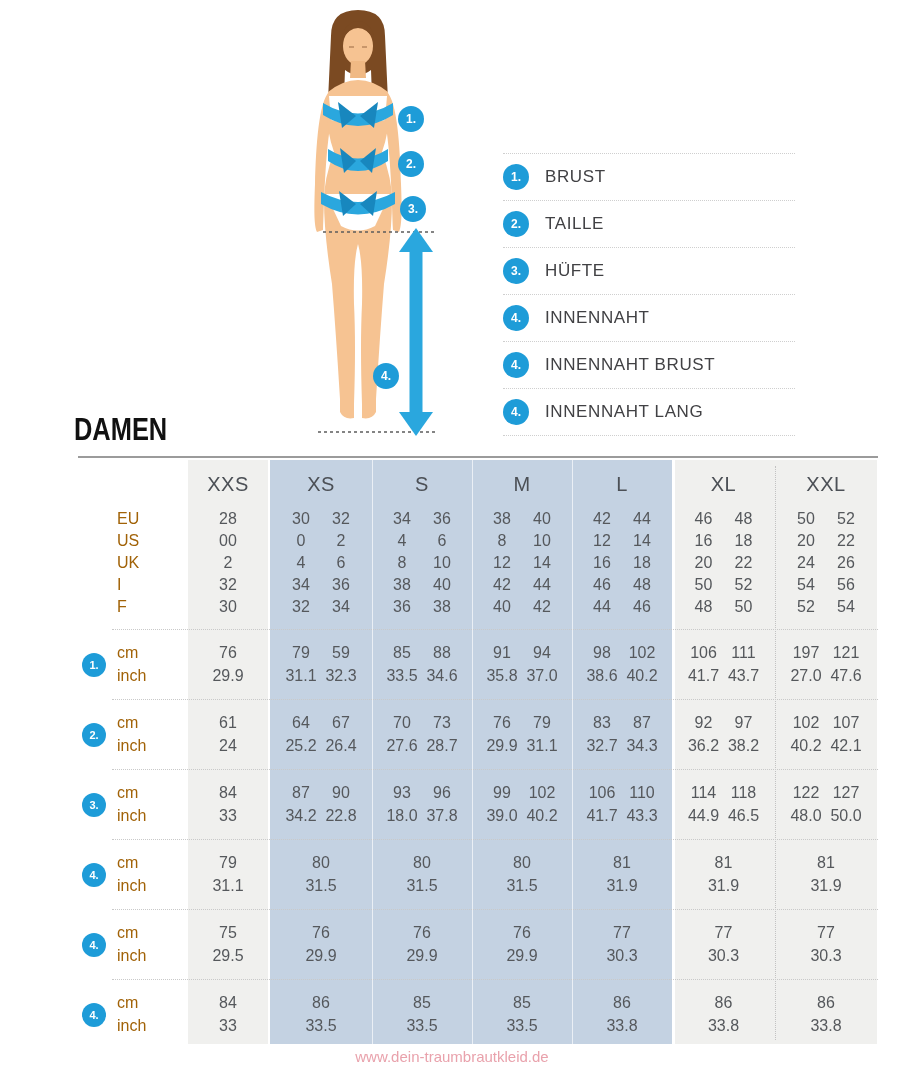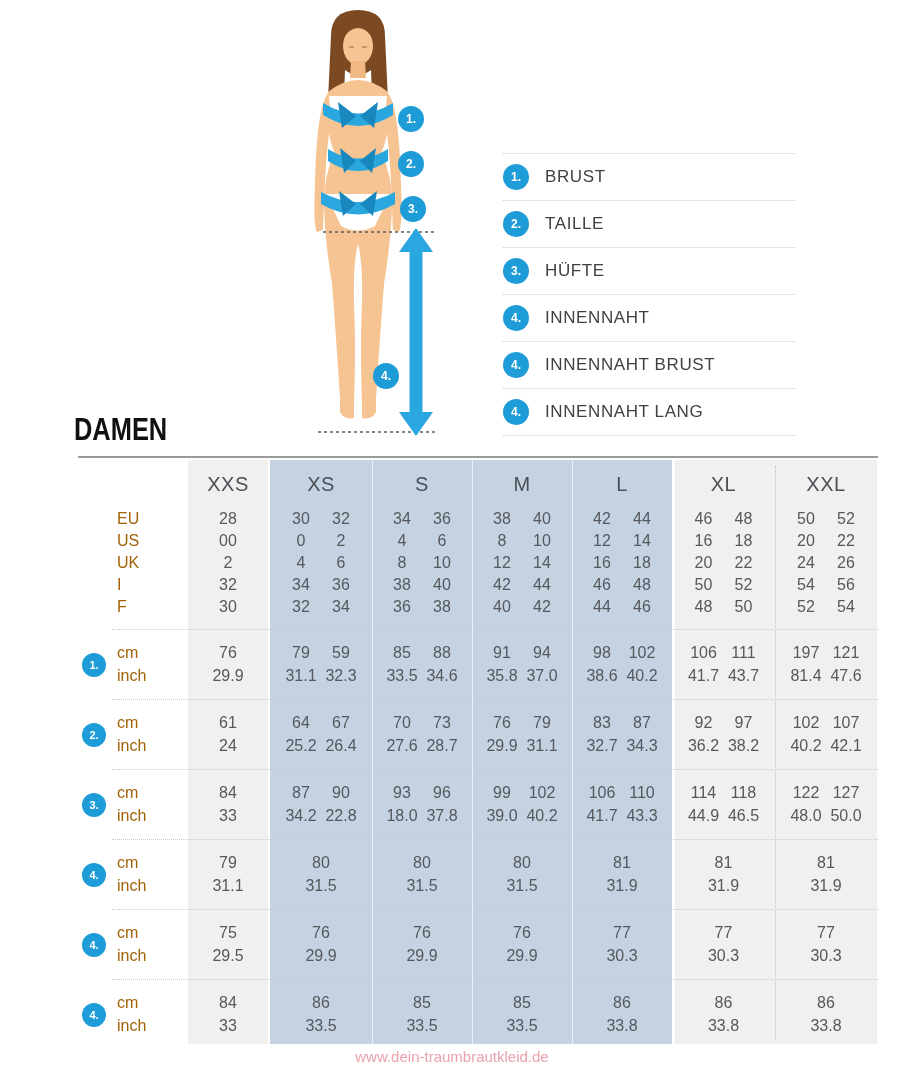--- a/index.html
+++ b/index.html
@@ -379,21 +379,21 @@
           </div>
           <div class="cell">
             <span>38.6</span>
             <span>40.2</span>
           </div>
           <div class="cell">
             <span>41.7</span>
             <span>43.7</span>
           </div>
           <div class="cell">
-            <span>81.4</span>
+            <span>27.0</span>
             <span>47.6</span>
           </div>
         </div>
       </div>
       <div class="m-block">
         <span class="badge">2.</span>
         <div class="row">
           <div class="lab">cm</div>
           <div class="cell">
             <span>61</span>

